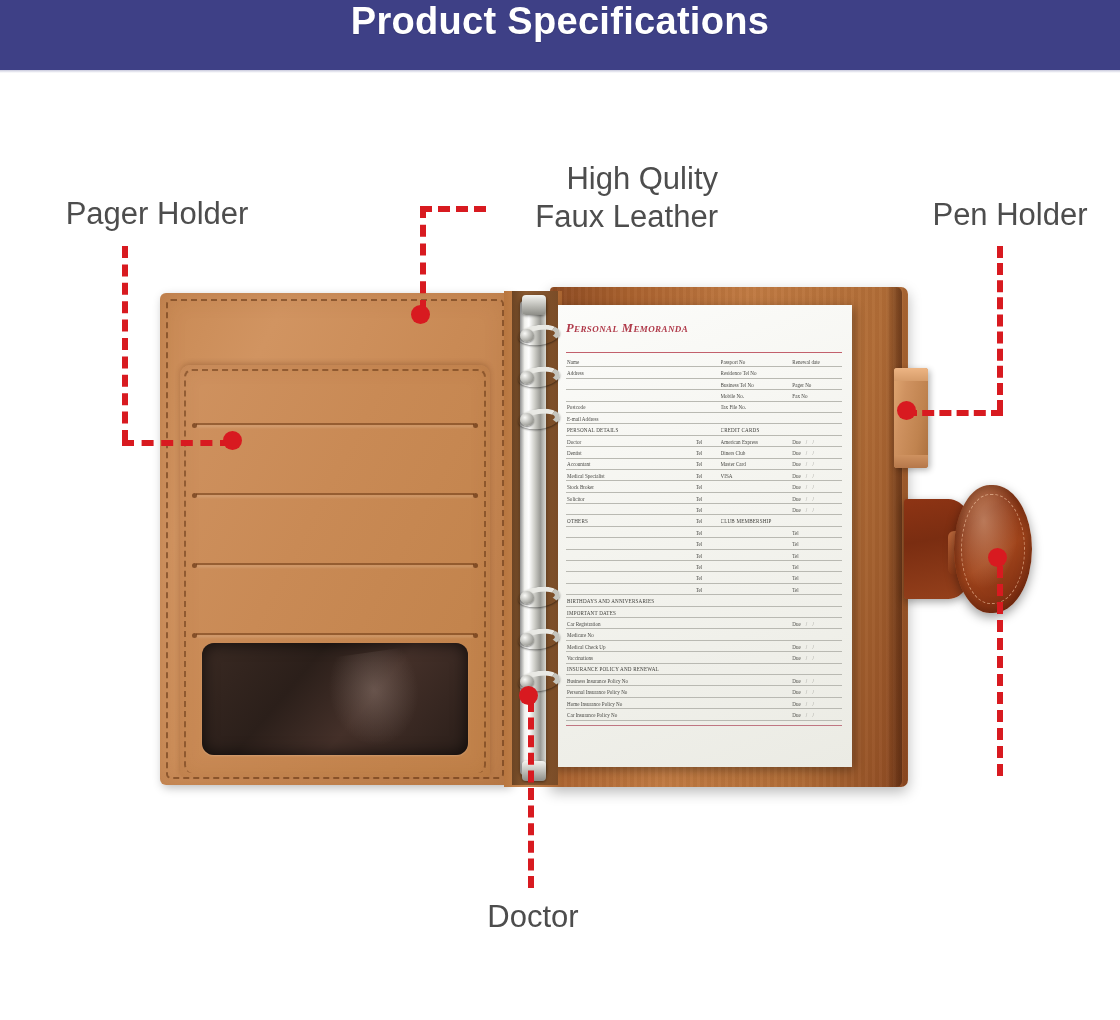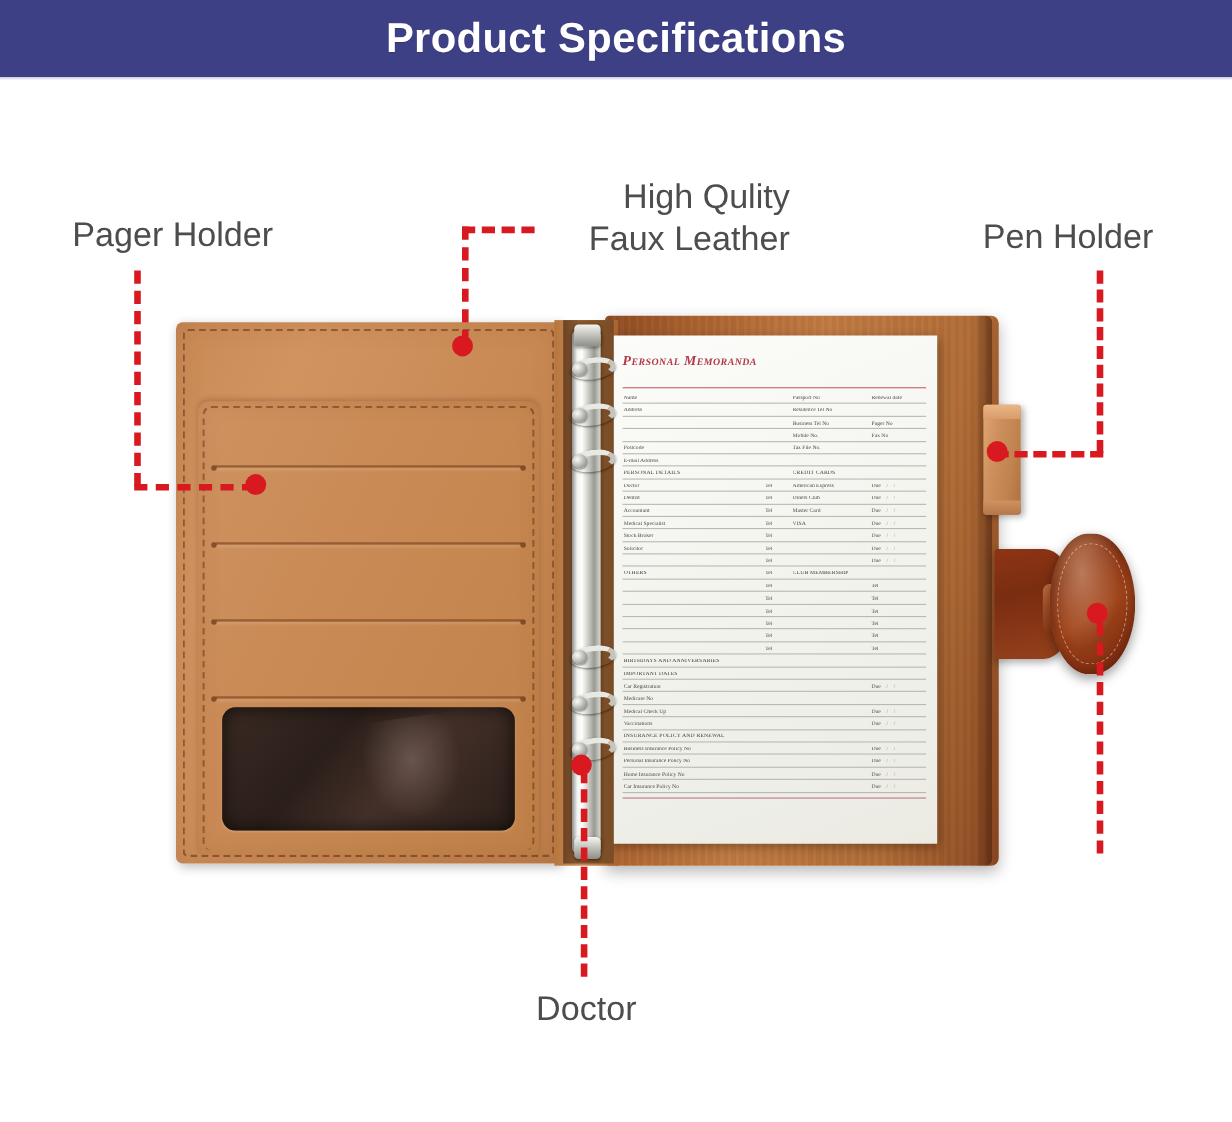--- a/index.html
+++ b/index.html
@@ -9,39 +9,39 @@
     background: #ffffff;
     font-family: "Liberation Sans", sans-serif;
     overflow: hidden;
   }
   #page { position: relative; width: 1120px; height: 1020px; background:#fff; }
 
   
   .banner {
     position: absolute; left: 0; top: 0; width: 1120px; height: 70px;
     background: #3e4086;
-    display: flex; align-items: center; justify-content: center;
+    display: flex; align-items: flex-start; justify-content: center;
   }
   .banner-title {
     color: #ffffff; font-size: 38px; font-weight: bold;
     letter-spacing: .3px; font-family: "Liberation Sans", sans-serif;
     text-shadow: 0 1px 1px rgba(0,0,0,.15);
   }
   .banner-edge { position:absolute; left:0; bottom:-3px; width:1120px; height:3px;
     background: linear-gradient(#c9cadd,#ffffff); }
 
   
   .callout {
     position: absolute; color: #4d4d4d; font-size: 31px; line-height: 1.22;
     font-family: "Liberation Sans", sans-serif; white-space: pre-line;
     font-weight: 400;
   }
   #lbl-card    { left: 22px;  top: 195px; width: 270px; text-align: center; }
   #lbl-leather { left: 468px; top: 160px; width: 250px; text-align: right; }
-  #lbl-pen     { left: 866px; top: 196px; width: 210px; text-align: center; }
+  #lbl-pen     { left: 905px; top: 196px; width: 210px; text-align: center; }
   #lbl-magnet  { left: 900px; top: 783px; width: 195px; text-align: center; }
   #lbl-spiral  { left: 448px; top: 898px; width: 170px; text-align: center; }
 
   
   .lead { position: absolute; background: transparent; }
   .lead-v { width: 0; border-left: 6px dashed #d81a20; }
   .lead-h { height: 0; border-top: 6px dashed #d81a20; }
   .dot {
     position: absolute; width: 19px; height: 19px; border-radius: 50%;
     background: #d81a20;

